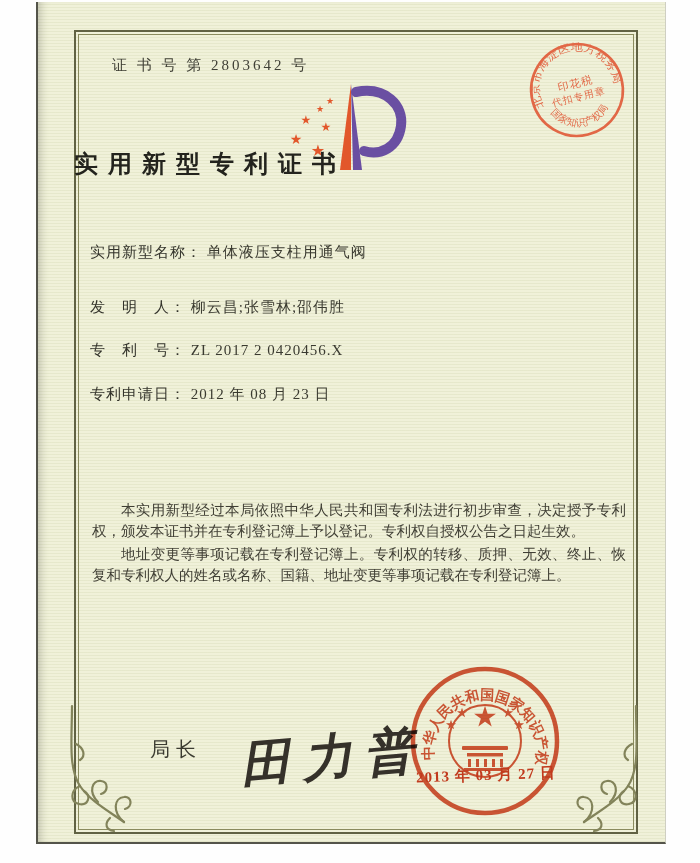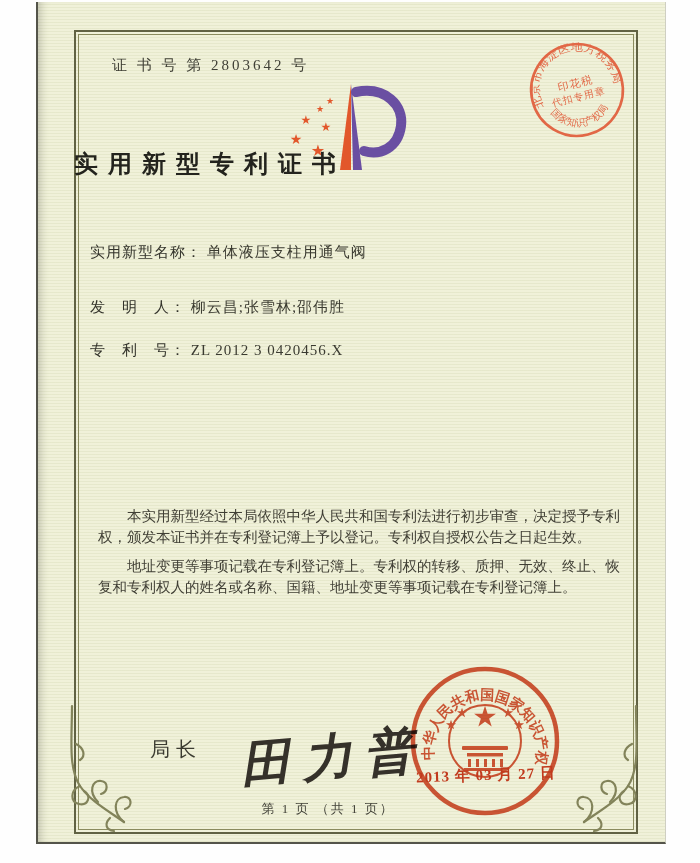--- a/index.html
+++ b/index.html
@@ -43,21 +43,21 @@
   }
   .f-label{color:#33332b;}
   .f-value{color:#3a3a30;}
   .fr0{top:241px}.fr1{top:296px}.fr2{top:339px}
   .fr3{top:383px}.fr4{top:428px}.fr5{top:473px}
   .body-text{
     position:absolute;left:52px;top:496px;width:538px;
     font-size:14.5px;line-height:21px;color:#403f35;
     text-align:justify;z-index:2;
   }
-  .body-text p{margin:8px;text-indent:2em;}
+  .body-text p{margin:2px;text-indent:2em;}
   .sig{position:absolute;left:112px;top:722px;z-index:2;white-space:nowrap;}
   .sig-label{
     font-size:20px;letter-spacing:6px;color:#3b3b31;
     vertical-align:18px;
   }
   .sig-name{
     display:inline-block;margin-left:34px;
     font-size:50px;font-style:italic;font-weight:bold;
     letter-spacing:12px;color:#35312a;
     transform:rotate(-5deg);
@@ -131,21 +131,25 @@
   <div class="field-row fr0">
     <span class="f-label">实用新型名称：</span>
     <span class="f-value">单体液压支柱用通气阀</span>
   </div>
   <div class="field-row fr1">
     <span class="f-label">发　明　人：</span>
     <span class="f-value">柳云昌;张雪林;邵伟胜</span>
   </div>
   <div class="field-row fr2">
     <span class="f-label">专　利　号：</span>
-    <span class="f-value">ZL 2012 3 0420456.X</span>
+    <span class="f-value">ZL 2017 2 0420456.X</span>
+  </div>
+  <div class="field-row fr3">
+    <span class="f-label">专利申请日：</span>
+    <span class="f-value">2012 年 08 月 23 日</span>
   </div>
 
   <div class="body-text">
     <p>本实用新型经过本局依照中华人民共和国专利法进行初步审查，决定授予专利权，颁发本证书并在专利登记簿上予以登记。专利权自授权公告之日起生效。</p>
     <p>地址变更等事项记载在专利登记簿上。专利权的转移、质押、无效、终止、恢复和专利权人的姓名或名称、国籍、地址变更等事项记载在专利登记簿上。</p>
   </div>
 
   <div class="sig">
     <span class="sig-label">局长</span>
     <span class="sig-name">田力普</span>
@@ -191,15 +195,14 @@
     <text font-size="9.5" fill="#e0512e">
       <textPath href="#taxTop" startOffset="2" textLength="128" lengthAdjust="spacingAndGlyphs">北京市海淀区地方税务局</textPath>
     </text>
     <text font-size="9.5" fill="#e0512e">
       <textPath href="#taxBot" startOffset="1" textLength="66" lengthAdjust="spacingAndGlyphs">国家知识产权局</textPath>
     </text>
     <text x="48" y="45" font-size="10.5" text-anchor="middle" fill="#e0512e" letter-spacing="1">印花税</text>
     <text x="48" y="58" font-size="9.5" text-anchor="middle" fill="#e0512e" letter-spacing="1">代扣专用章</text>
   </svg>
 
-  <div class="footer">第 1 页 （共 1 页）</div>
 
 </div>
 
 </body></html>

